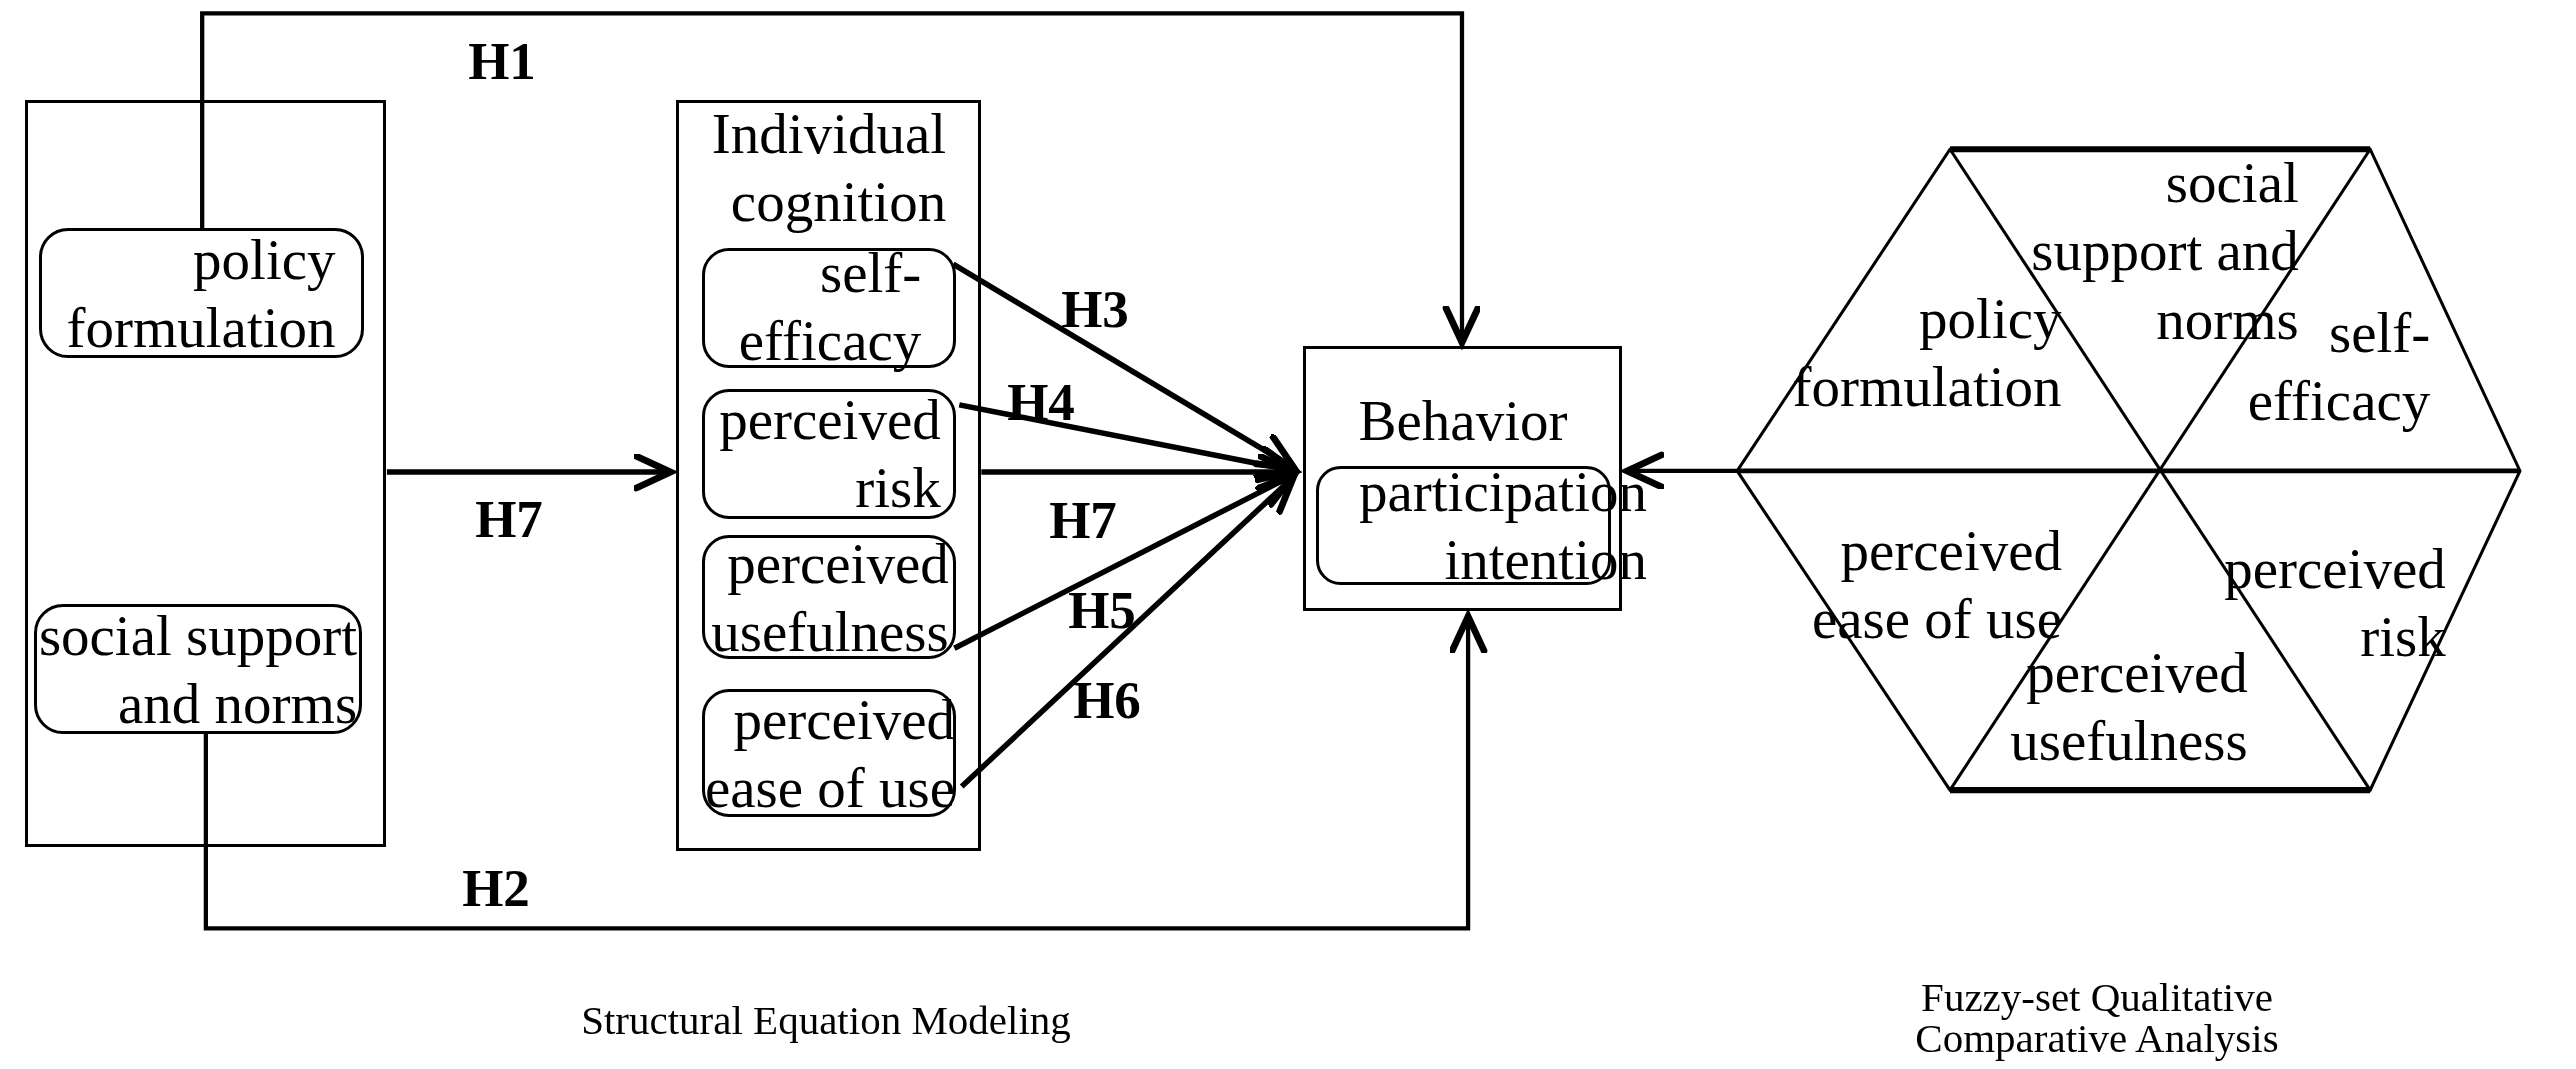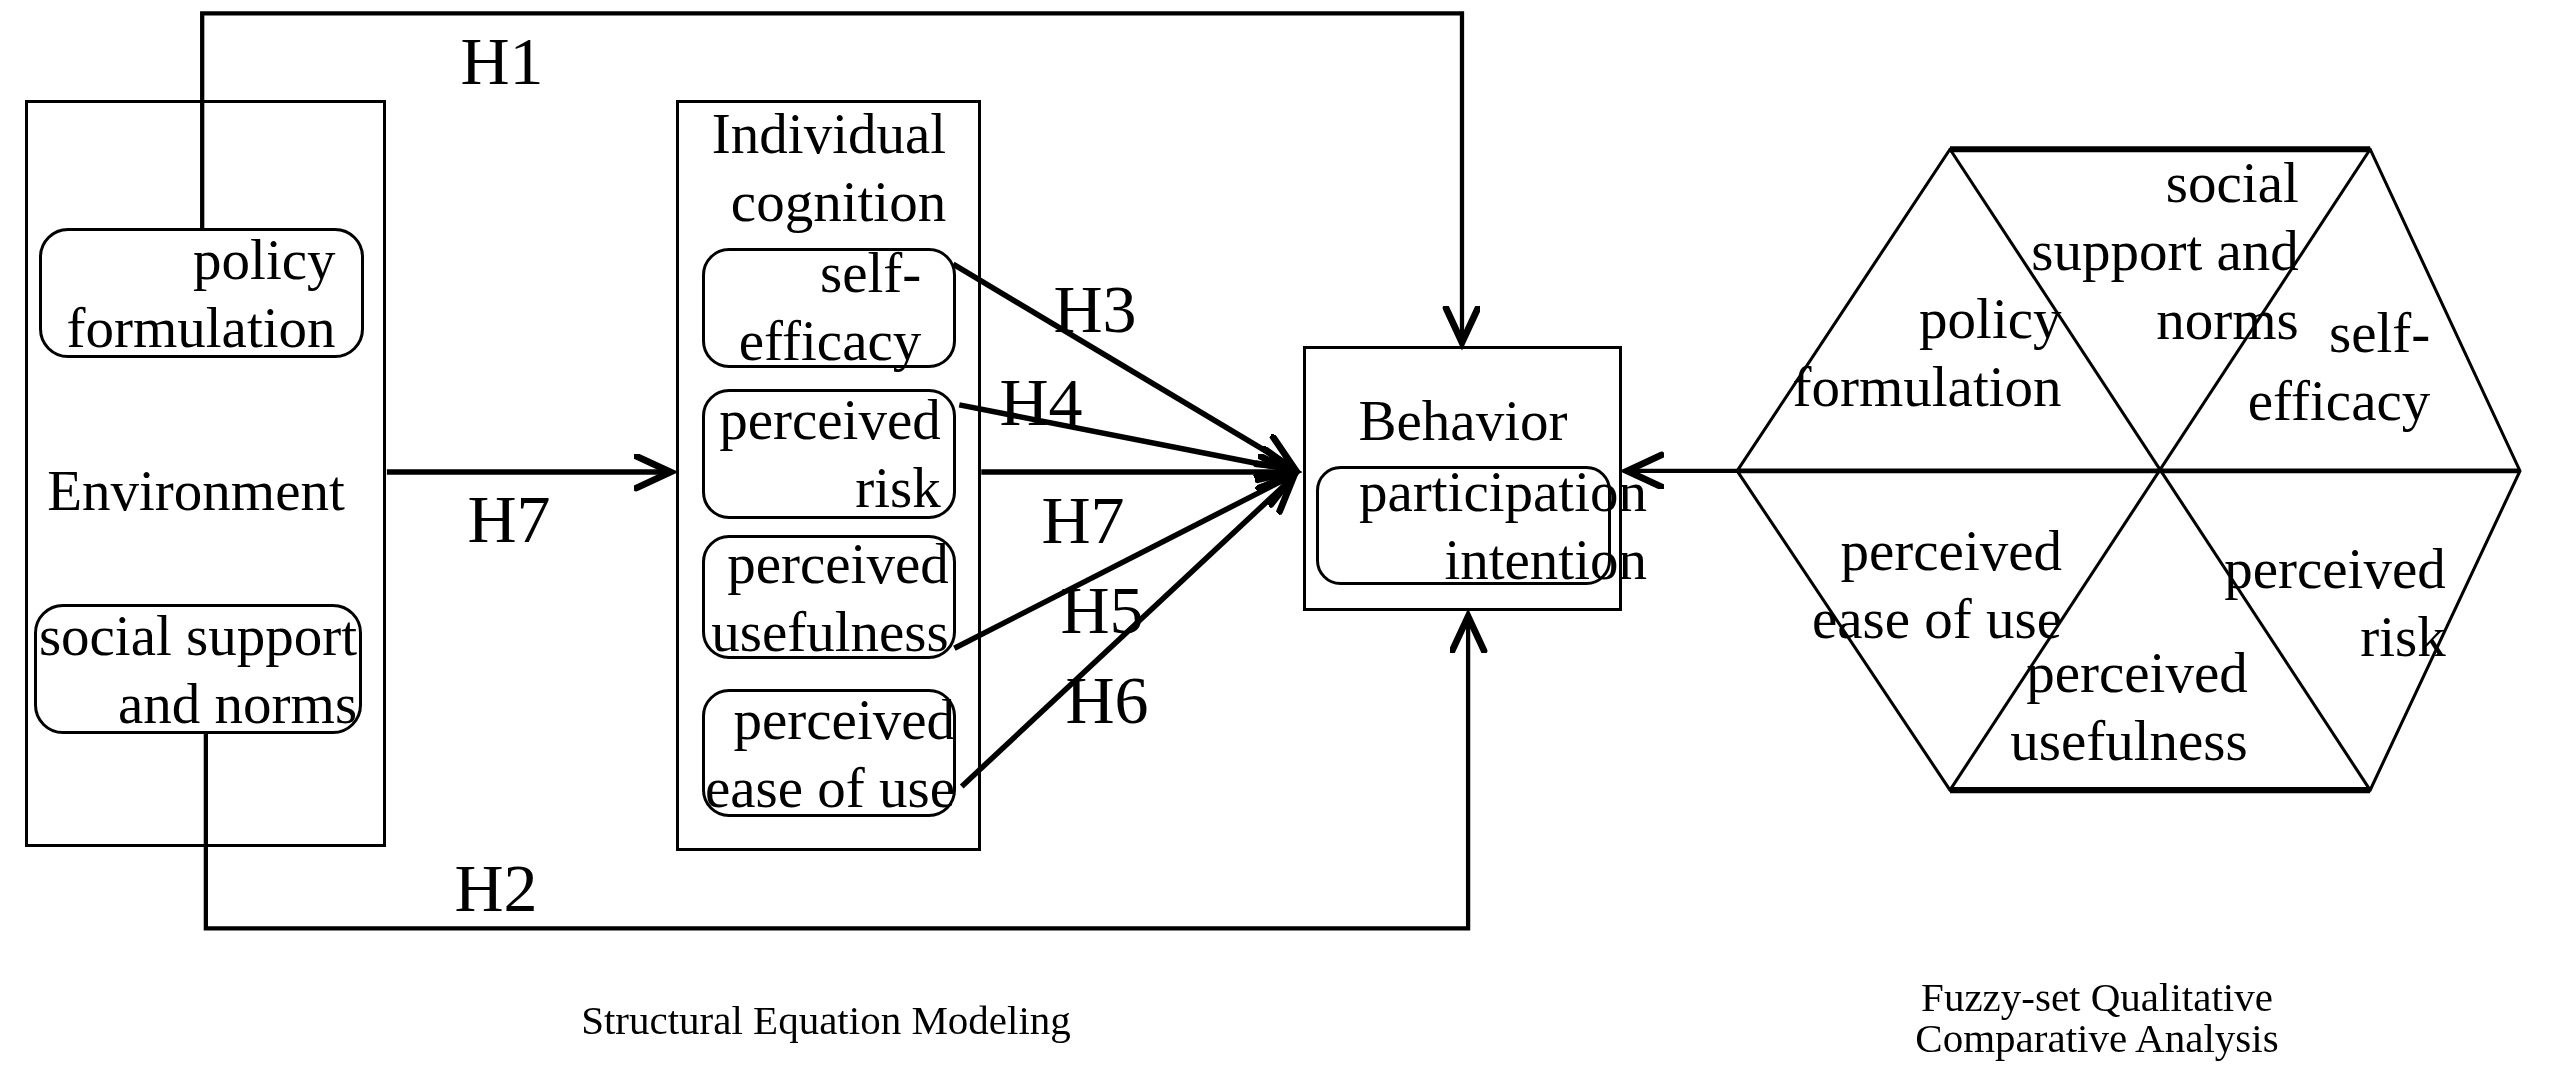--- a/index.html
+++ b/index.html
@@ -38,23 +38,24 @@
     text-align: right;
     white-space: pre-line;
     font-size: 57px;
     line-height: 1.2;
     z-index: 3;
   }
   .hlabel {
     position: absolute;
     transform: translate(-50%, -50%);
     text-align: center;
-    font-size: 68px;
+    font-size: 53px;
     line-height: 1;
     z-index: 3;
+    font-weight: bold;
   }
   .caption {
     position: absolute;
     transform: translate(-50%, -50%);
     text-align: center;
     font-size: 41px;
     line-height: 1;
     z-index: 3;
   }
 </style>
@@ -102,21 +103,20 @@
     <line x1="2840" y1="770" x2="2664" y2="770" stroke="#000" stroke-width="7" marker-end="url(#arrow)"></line>
 
     <polygon points="2840,770 3188,244 3875,244 4120,770 3875,1292 3188,1292" fill="none" stroke="#000" stroke-width="5"></polygon>
     <line x1="3188" y1="244" x2="3875" y2="244" stroke="#000" stroke-width="10"></line>
     <line x1="3188" y1="1292" x2="3875" y2="1292" stroke="#000" stroke-width="10"></line>
     <line x1="2840" y1="770" x2="4120" y2="770" stroke="#000" stroke-width="8"></line>
     <line x1="3188" y1="244" x2="3875" y2="1292" stroke="#000" stroke-width="5"></line>
     <line x1="3875" y1="244" x2="3188" y2="1292" stroke="#000" stroke-width="5"></line>
   </svg>
 
-  <div class="label" style="left:196px; top:491px;">Environment</div>
   <div class="label" style="left:201px; top:294px;">policy
 formulation</div>
   <div class="label" style="left:198px; top:670px;">social support
 and norms</div>
 
   <div class="label" style="left:829px; top:168px;">Individual
 cognition</div>
   <div class="label" style="left:830px; top:307px;">self-
 efficacy</div>
   <div class="label" style="left:830px; top:454px;">perceived

